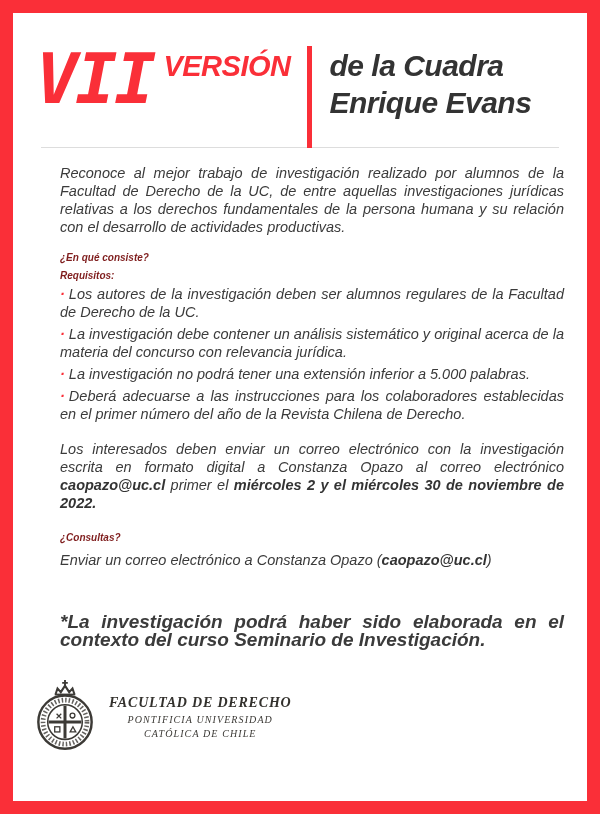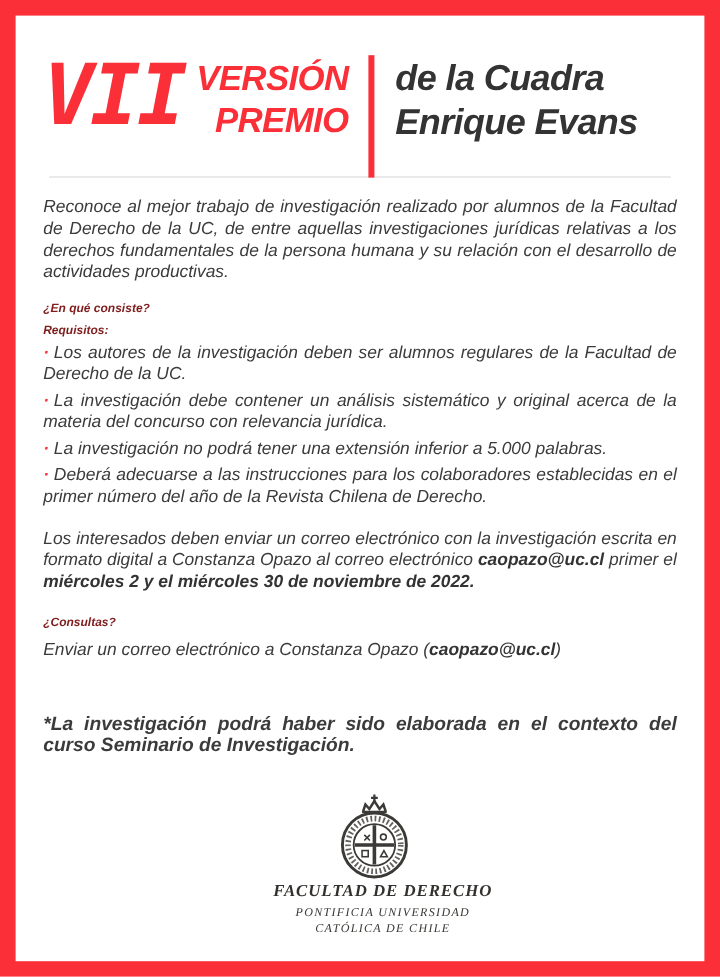--- a/index.html
+++ b/index.html
@@ -61,20 +61,21 @@
     border: none;
     border-top: 1px solid #dddddd;
     margin: 0 28px;
   }
   
   .main {
     padding: 16px 23px 0 23px;
     color: #3b3b3b;
     font-size: 14.5px;
     line-height: 18px;
+    margin-left: 24px;
   }
   .main p { text-align: justify; }
   .intro { margin-bottom: 13px; }
   .red-heading {
     color: #7f1d1d;
     font-weight: bold;
     font-size: 10px;
     line-height: 18px;
   }
   .consiste-text { margin-bottom: 16px; }
@@ -89,33 +90,32 @@
     color: #fa2f38;
     font-weight: bold;
     margin-right: 4px;
   }
   .envio-text { margin-bottom: 17px; }
   .consultas-heading { margin-bottom: 4px; }
   .consultas-text { margin-bottom: 44px; }
   b { font-weight: bold; color: #333333; }
   .footnote {
     font-weight: bold;
-    font-size: 16px;
+    font-size: 19px;
     line-height: 18px;
     color: #3b3b3b;
     text-align: justify;
   }
   
   .footer {
     display: flex;
     align-items: center;
     margin-top: 30px;
     padding-left: 23px;
     color: #3c3a36;
-    flex-direction: column;
   }
   .seal { flex: 0 0 auto; display: block; }
   .footer-text { margin-left: 15px; }
   .faculty-name {
     font-family: "Liberation Serif", serif;
     font-weight: bold;
     font-size: 14px;
     letter-spacing: 0.8px;
     color: #33312d;
   }
@@ -130,21 +130,20 @@
 </style>
 </head>
 <body>
 
 <div class="page">
 
   <div class="header">
     <div class="edition">VII</div>
     <div class="version-premio">
       <div>VERSIÓN</div>
-      <div>PREMIO</div>
     </div>
     <div class="vbar"></div>
     <div class="prize-name">
       <div>de la Cuadra</div>
       <div>Enrique Evans</div>
     </div>
   </div>
 
   <hr class="divider">
 

